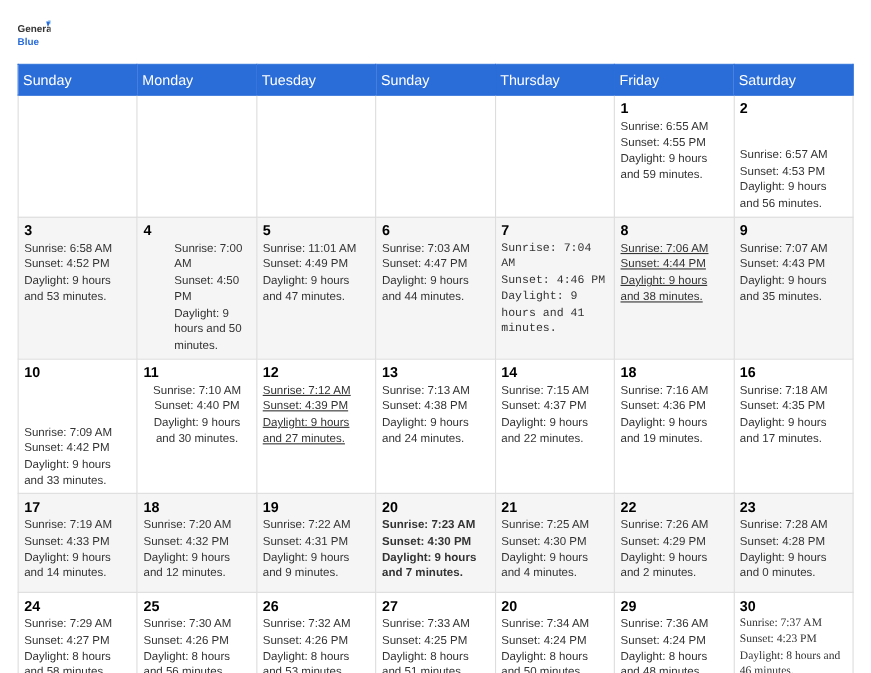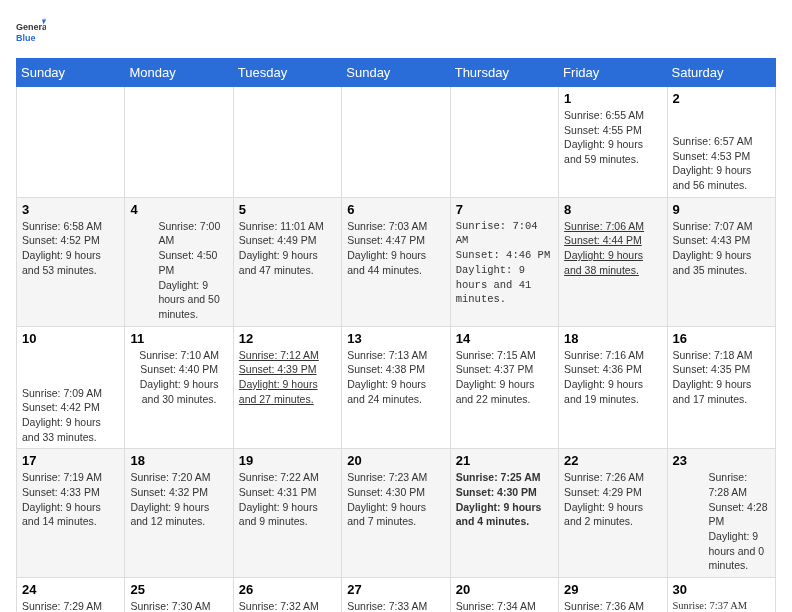--- a/index.html
+++ b/index.html
@@ -228,39 +228,39 @@
 Daylight: 9 hours and 12 minutes.</div>
         </td>
         <td>
           <span class="day-number">19</span>
           <div class="day-info" style="white-space: pre-line;">Sunrise: 7:22 AM
 Sunset: 4:31 PM
 Daylight: 9 hours and 9 minutes.</div>
         </td>
         <td>
           <span class="day-number">20</span>
-          <div class="day-info" style="white-space: pre-line;">Sunrise: 7:23 AM
+          <div class="day-info" style="white-space: pre-line; font-weight: bold;">Sunrise: 7:23 AM
 Sunset: 4:30 PM
 Daylight: 9 hours and 7 minutes.</div>
         </td>
         <td>
           <span class="day-number">21</span>
-          <div class="day-info" style="white-space: pre-line; font-weight: bold;">Sunrise: 7:25 AM
+          <div class="day-info" style="white-space: pre-line;">Sunrise: 7:25 AM
 Sunset: 4:30 PM
 Daylight: 9 hours and 4 minutes.</div>
         </td>
         <td>
           <span class="day-number">22</span>
           <div class="day-info" style="white-space: pre-line;">Sunrise: 7:26 AM
 Sunset: 4:29 PM
 Daylight: 9 hours and 2 minutes.</div>
         </td>
         <td>
           <span class="day-number">23</span>
-          <div class="day-info" style="white-space: pre-line; margin-left: 36px;">Sunrise: 7:28 AM
+          <div class="day-info" style="white-space: pre-line;">Sunrise: 7:28 AM
 Sunset: 4:28 PM
 Daylight: 9 hours and 0 minutes.</div>
         </td>
       </tr>
       <tr>
         <td>
           <span class="day-number">24</span>
           <div class="day-info" style="white-space: pre-line;">Sunrise: 7:29 AM
 Sunset: 4:27 PM
 Daylight: 8 hours and 58 minutes.</div>

